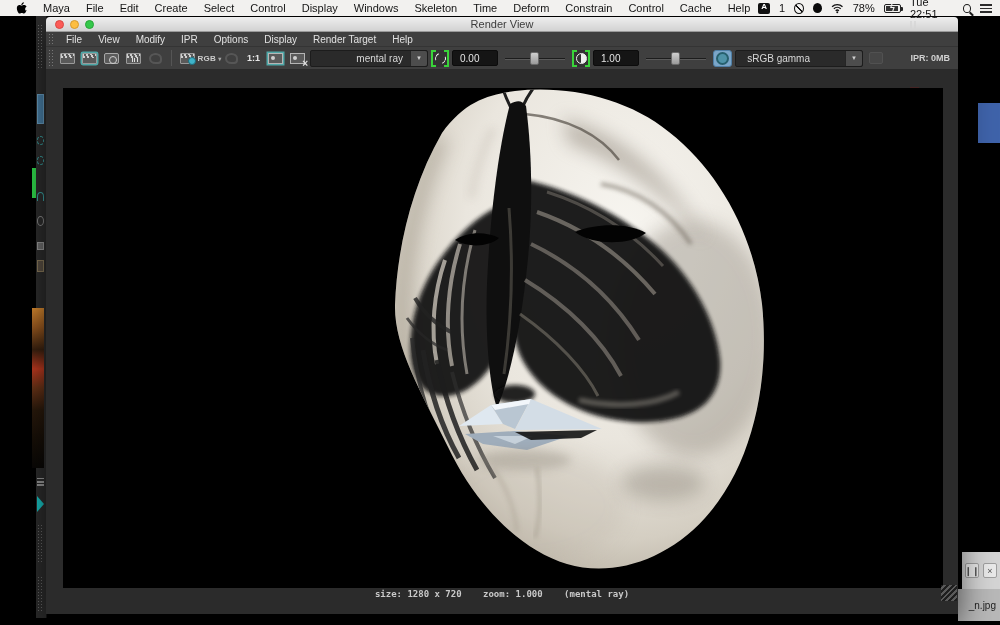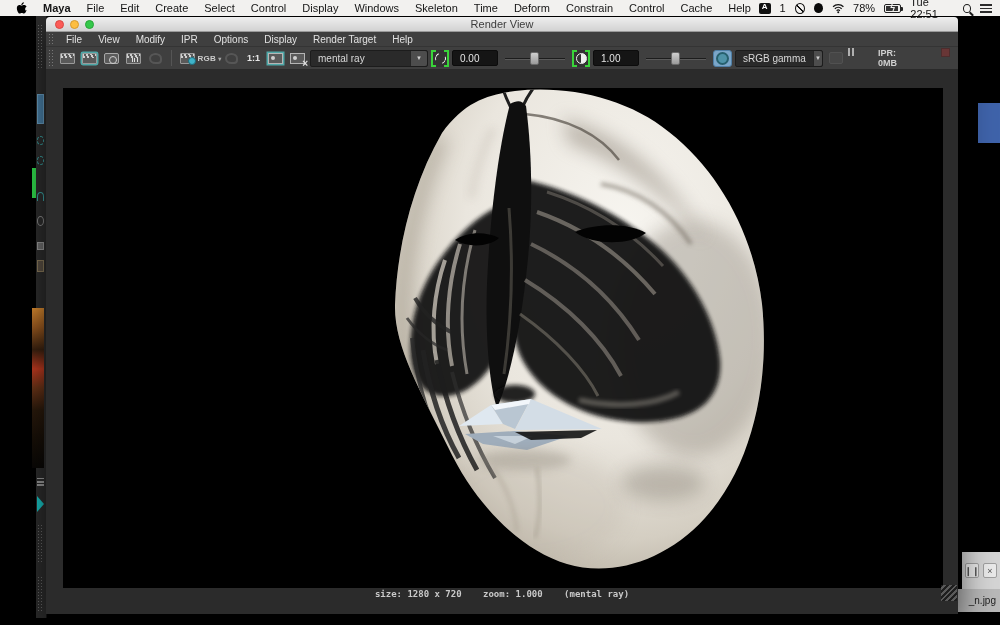--- a/index.html
+++ b/index.html
@@ -5,21 +5,21 @@
   *{margin:0;padding:0;box-sizing:border-box;}
   html,body{background:#000;}
   .screen{position:relative;width:1000px;height:625px;background:#000;overflow:hidden;
           font-family:"Liberation Sans",sans-serif;-webkit-font-smoothing:antialiased;}
 
   
   .sys-menubar{position:absolute;top:0;left:0;width:1000px;height:16px;background:#f2f1ef;
                display:flex;align-items:center;font-size:11px;color:#151515;padding:0 8px;z-index:50;}
   .apple-wrap{padding:0 8px;display:flex;align-items:center;}
   .mi{padding:0 8px;line-height:16px;white-space:nowrap;}
-  .app-name{font-weight:bold;}
+  .app-name{font-weight:normal;}
   .sys-status{margin-left:auto;display:flex;align-items:center;gap:9px;font-size:11px;color:#111;}
   .kbd-ic{width:13px;height:11px;background:#111;border-radius:2px;position:relative;}
   .kbd-ic::before{content:"A";position:absolute;left:0;right:0;top:-1px;text-align:center;color:#fff;font-size:8px;font-weight:bold;}
   .slash-ic{width:11px;height:11px;border:1.5px solid #111;border-radius:50%;
             background:linear-gradient(45deg,transparent 44%,#111 44% 56%,transparent 56%);}
   .dot-ic{width:10px;height:10px;background:#0a0a0a;border-radius:50% 50% 50% 50%/55% 55% 45% 45%;}
   .batt{width:19px;height:9px;border:1px solid #222;border-radius:2px;position:relative;background:#f2f1ef;}
   .batt::after{content:"";position:absolute;right:-3px;top:2px;width:2px;height:4px;background:#222;border-radius:0 1px 1px 0;}
   .batt .fill{position:absolute;left:1px;top:1px;bottom:1px;width:12px;background:#333;}
   .batt .bolt{position:absolute;left:0;right:0;top:-2px;text-align:center;color:#f2f1ef;font-size:9px;font-weight:bold;}
@@ -51,21 +51,21 @@
   .bg-tab{position:absolute;left:3px;top:13px;width:39px;height:15px;background:#fbfbfb;border:1px solid #b5b5b5;
           font-size:10px;color:#333;display:flex;align-items:center;padding-left:3px;overflow:hidden;}
   .bg-red{position:absolute;left:7px;top:34px;width:13px;height:13px;background:#cf3028;border-radius:3px;border:1px solid #8a1f1a;}
   .bg-burger{position:absolute;left:27px;top:36px;width:13px;height:10px;background:repeating-linear-gradient(#3c3c3c 0 2px,transparent 2px 4px);}
   .bg-bookmarks{position:absolute;left:2px;top:53px;font-size:10px;color:#333;}
   .bg-blue{position:absolute;left:978px;top:103px;width:22px;height:40px;background:#3f63aa;z-index:1;}
   .bg-bottom{position:absolute;left:962px;top:552px;width:38px;height:37px;background:#d4d4d4;z-index:1;
              display:flex;gap:4px;align-items:center;justify-content:center;}
   .bg-btn{border:1px solid #9f9f9f;background:#e9e9e9;font-size:9px;color:#555;width:14px;height:15px;
           display:flex;align-items:center;justify-content:center;border-radius:2px;}
-  .bg-dl{position:absolute;left:958px;top:589px;width:42px;height:23px;background:#b8b8b8;z-index:1;
+  .bg-dl{position:absolute;left:958px;top:589px;width:42px;height:32px;background:#b8b8b8;z-index:1;
          font-size:10px;color:#1d1d1d;display:flex;align-items:center;justify-content:flex-end;padding-right:4px;}
 
   
   .rv-window{position:absolute;left:46px;top:17px;width:912px;height:597px;background:#2b2b2b;
              border-radius:4px 4px 0 0;box-shadow:0 14px 34px rgba(0,0,0,.65);z-index:10;}
   .rv-titlebar{height:15px;background:linear-gradient(#eeeeee,#d2d2d2);border-radius:4px 4px 0 0;
                position:relative;display:flex;align-items:center;border-bottom:1px solid #9a9a9a;}
   .lights{position:absolute;left:9px;top:3px;display:flex;gap:6px;}
   .light{width:9px;height:9px;border-radius:50%;}
   .l-red{background:#fc5b57;border:.5px solid #d94742;}
@@ -96,27 +96,27 @@
   .dim{opacity:.32;}
   .loop-ic{width:13px;height:11px;border:2px solid #8a8a8a;border-radius:50% 50% 4px 50%;}
   .txt-ic{font-size:8px;color:#cccccc;font-weight:bold;letter-spacing:.3px;white-space:nowrap;}
   .txt-ic .dn{font-size:6px;color:#aaa;}
   .ratio{font-size:9px;color:#e8e8e8;font-weight:bold;}
   .imgic{width:15px;height:11px;border:1px solid #b5b5b5;background:#5a5a5a;position:relative;}
   .imgic::after{content:"";position:absolute;left:2px;top:2px;width:4px;height:4px;border-radius:50%;background:#cfcfcf;}
   .imgx::before{content:"×";position:absolute;right:-4px;bottom:-6px;color:#e0e0e0;font-size:10px;font-weight:bold;}
   .sep{width:1px;height:16px;background:#2e2e2e;border-right:1px solid #555;margin:0 3px;flex:none;}
 
-  .dd{height:17px;background:#2a2a2a;border:1px solid #1c1c1c;border-radius:2px;display:flex;align-items:center;flex:none;}
+  .dd{height:17px;background:#2a2a2a;border:1px solid #1c1c1c;border-radius:2px;display:flex;align-items:center;flex:none;text-align:right;}
   .dd .val{padding:0 7px;font-size:10px;color:#d8d8d8;flex:1;white-space:nowrap;}
   .dd .arrow{width:17px;align-self:stretch;background:#4d4d4d;display:flex;align-items:center;justify-content:center;
              border-left:1px solid #262626;border-radius:0 2px 2px 0;}
   .dd .arrow::before{content:"▼";font-size:6px;color:#cfcfcf;}
   .dd-render{width:118px;}
-  .dd-color{width:88px;}
+  .dd-color{width:128px;gap:28px;}
 
   .bracket{height:17px;width:18px;border-left:2.5px solid #39d439;border-right:2.5px solid #39d439;
            background:#333;display:flex;align-items:center;justify-content:center;flex:none;position:relative;}
   .bracket::before,.bracket::after{content:"";position:absolute;left:0;right:0;height:2px;background:transparent;
            border-left:3px solid #39d439;border-right:3px solid #39d439;}
   .bracket::before{top:0;}.bracket::after{bottom:0;}
   .cyc{width:11px;height:11px;border:1.6px solid #efefef;border-radius:50%;
        border-top-color:transparent;border-bottom-color:transparent;transform:rotate(25deg);}
   .halfmoon{width:11px;height:11px;border-radius:50%;border:1.3px solid #efefef;
             background:linear-gradient(90deg,transparent 50%,#efefef 50%);}
@@ -124,21 +124,21 @@
          font-size:10px;display:flex;align-items:center;padding-left:7px;flex:none;}
   .slider{width:64px;height:17px;position:relative;flex:none;margin:0 2px;}
   .slider::before{content:"";position:absolute;left:2px;right:2px;top:8px;height:1px;background:#1c1c1c;border-bottom:1px solid #5a5a5a;}
   .handle{position:absolute;left:27px;top:2px;width:9px;height:13px;background:linear-gradient(#cfcfcf,#9a9a9a);
           border:1px solid #6a6a6a;border-radius:2px;}
   .bluebtn{width:19px;height:17px;border-radius:3px;background:#7ba6c9;border:1px solid #4f7fa6;
            display:flex;align-items:center;justify-content:center;flex:none;}
   .bluebtn::before{content:"";width:9px;height:9px;border-radius:50%;border:2px solid #27606e;background:#4f93a8;}
   .snapdim{width:14px;height:12px;border:1px solid #777;border-radius:2px;background:#555;position:relative;}
 
-  .ipr-right{margin-left:auto;display:flex;gap:24px;}
+  .ipr-right{margin-left:auto;display:flex;gap:24px;flex-direction:column;}
   .pause-ic{display:flex;gap:2px;opacity:.75;}
   .pause-ic i{display:block;width:2px;height:8px;background:#d6d6d6;}
   .ipr-label{font-size:9px;color:#d0d0d0;font-weight:bold;}
   .stopsq{width:9px;height:9px;background:#8a3030;opacity:.55;border:1px solid #5a2020;}
 
   
   .render-area{position:absolute;left:17px;top:71px;width:880px;height:500px;background:#000;}
   .render-area svg{display:block;width:880px;height:500px;}
 
   .status-lines{position:absolute;left:0;right:0;top:571px;text-align:center;

